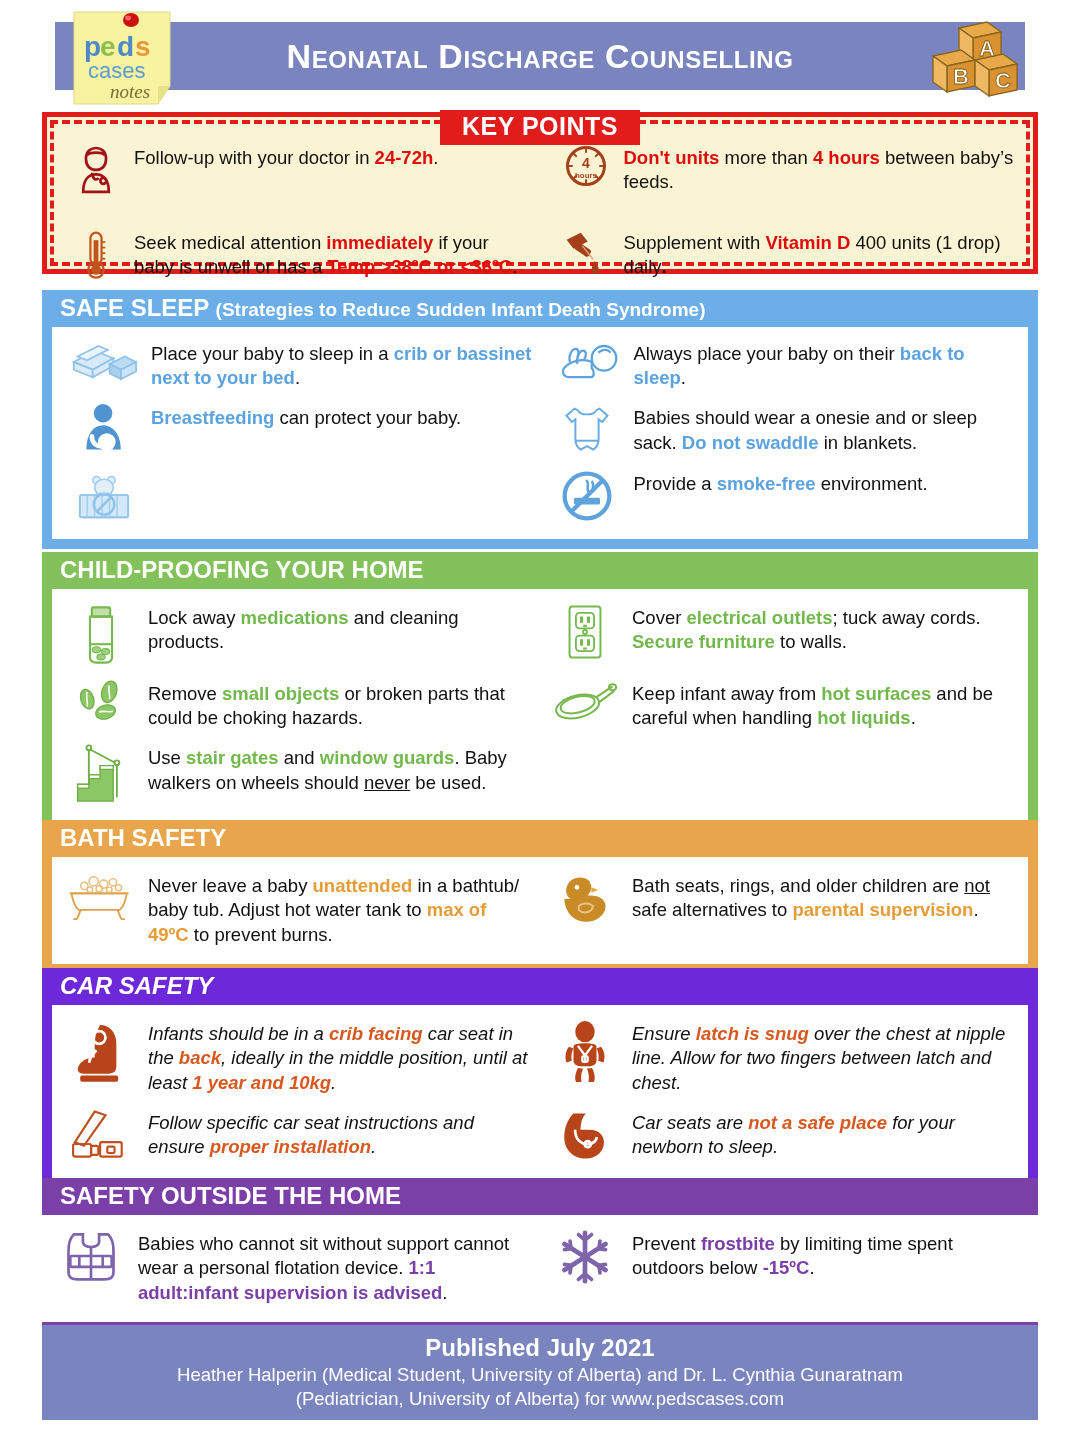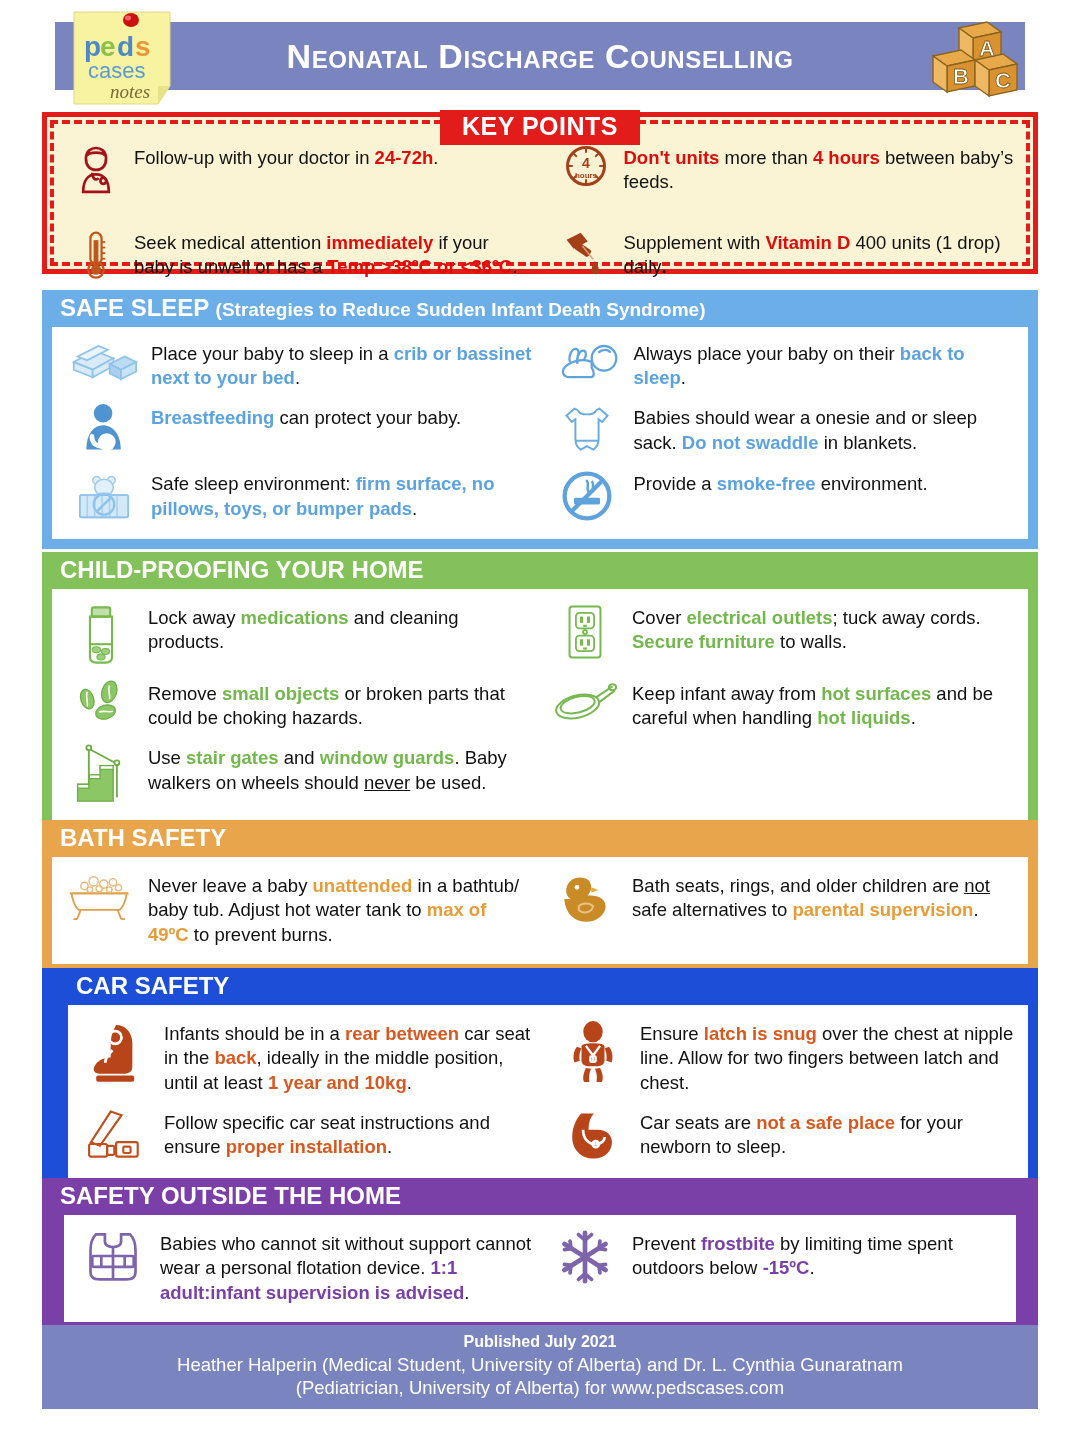--- a/index.html
+++ b/index.html
@@ -76,35 +76,35 @@
   .c-sleep { color:#5ba3e0; font-weight:bold; }
 
   .s-child { background:#83c25a; padding:0 0 10px 0; }
   .s-child .sec-body { margin:0 10px; padding:8px 4px 12px 4px; }
   .c-child { color:#72b84c; font-weight:bold; }
 
   .s-bath { background:#e8a54b; padding:0 0 10px 0; }
   .s-bath .sec-body { margin:0 10px; padding:8px 4px 10px 4px; }
   .c-bath { color:#e79c38; font-weight:bold; }
 
-  .s-car { background:#1d4ed8; padding:0 0 10px 16px; }
+  .s-car { background:#6d28d9; padding:0 0 10px 0;font-style:italic; }
   .s-car .sec-body { margin:0 10px; padding:8px 4px 10px 4px; }
   .c-car { color:#d9581f; font-weight:bold; }
 
   .s-out { background:#7b3fa8; padding:0 0 10px 0; }
-  .s-out .sec-body { margin:0 22px; padding:8px 4px 10px 4px; }
+  .s-out .sec-body { margin:0 0; padding:8px 4px 10px 4px; }
   .c-out { color:#7b3fa8; font-weight:bold; }
 
   
   .footer {
     position:absolute; left:42px; width:996px;
     background:#7a84be; color:#fff; text-align:center;
     padding:7px 0 9px 0;
   }
-  .footer .f1 { font-size:16px; font-weight:bold; line-height:1.3; }
+  .footer .f1 { font-size:24px; font-weight:bold; line-height:1.3; }
   .footer .f2 { font-size:18.5px; line-height:1.28; }
 </style>
 </head>
 <body>
 
 <div class="page">
 
   <div class="header">
     <div class="header-title">Neonatal Discharge Counselling</div>
   </div>
@@ -315,21 +315,20 @@
                 <line x1="30" y1="28" x2="30" y2="52"></line>
                   <line x1="38" y1="28" x2="38" y2="52"></line>
                 <line x1="46" y1="28" x2="46" y2="52"></line>
               </g>
               <rect x="6" y="28" width="52" height="24" rx="2" fill="none" stroke="#8fc2ea"></rect>
             </g>
             <circle cx="32" cy="38" r="11" fill="none" stroke="#8fc2ea" stroke-width="2.6"></circle>
             <line x1="24" y1="46" x2="40" y2="30" stroke="#8fc2ea" stroke-width="2.6"></line>
           </svg>
         </div>
-        <div class="txt">Safe sleep environment: <b class="c-sleep">firm surface, no pillows, toys, or bumper pads</b>.</div>
       </div>
 
       <div class="row">
         <div class="ico">
           <svg viewBox="0 0 58 58" width="54" height="54">
             <circle cx="29" cy="29" r="24" fill="none" stroke="#5fa3dd" stroke-width="4.6"></circle>
             <g fill="#5fa3dd">
               <rect x="15" y="31" width="28" height="7" rx="1.4"></rect>
             </g>
             <g fill="none" stroke="#5fa3dd" stroke-width="2.6">
@@ -511,21 +510,21 @@
               <path d="M30 6 C40 6 48 14 48 26 L48 52 C48 58 44 60 38 60 L12 60 C6 60 4 56 6 52 C10 44 18 42 24 42 L24 34 C24 28 24 20 26 14 Z"></path>
               <rect x="8" y="62" width="42" height="7" rx="2"></rect>
             </g>
             <g fill="none" stroke="#ffffff" stroke-width="3">
               <circle cx="29" cy="20" r="7"></circle>
               <path d="M22 30 C18 34 14 38 12 44"></path>
               <path d="M26 34 C22 38 18 42 18 48"></path>
             </g>
           </svg>
         </div>
-        <div class="txt">Infants should be in a <b class="c-car">rear between</b> car seat in the <b class="c-car">back</b>, ideally in the middle position, until at least <b class="c-car">1 year and 10kg</b>.</div>
+        <div class="txt">Infants should be in a <b class="c-car">crib facing</b> car seat in the <b class="c-car">back</b>, ideally in the middle position, until at least <b class="c-car">1 year and 10kg</b>.</div>
       </div>
 
       <div class="row">
         <div class="ico">
           <svg viewBox="0 0 52 72" width="46" height="66">
             <g fill="#b8441a">
               <ellipse cx="26" cy="13" rx="11" ry="12"></ellipse>
               <path d="M13 30 C13 27 18 26 26 26 C34 26 39 27 39 30 L39 46 C39 50 35 52 32 52 L20 52 C17 52 13 50 13 46 Z"></path>
               <path d="M8 30 C4 34 3 42 5 48 L11 46 C10 41 11 35 13 32 Z"></path>
               <path d="M44 30 C48 34 49 42 47 48 L41 46 C42 41 41 35 39 32 Z"></path>

